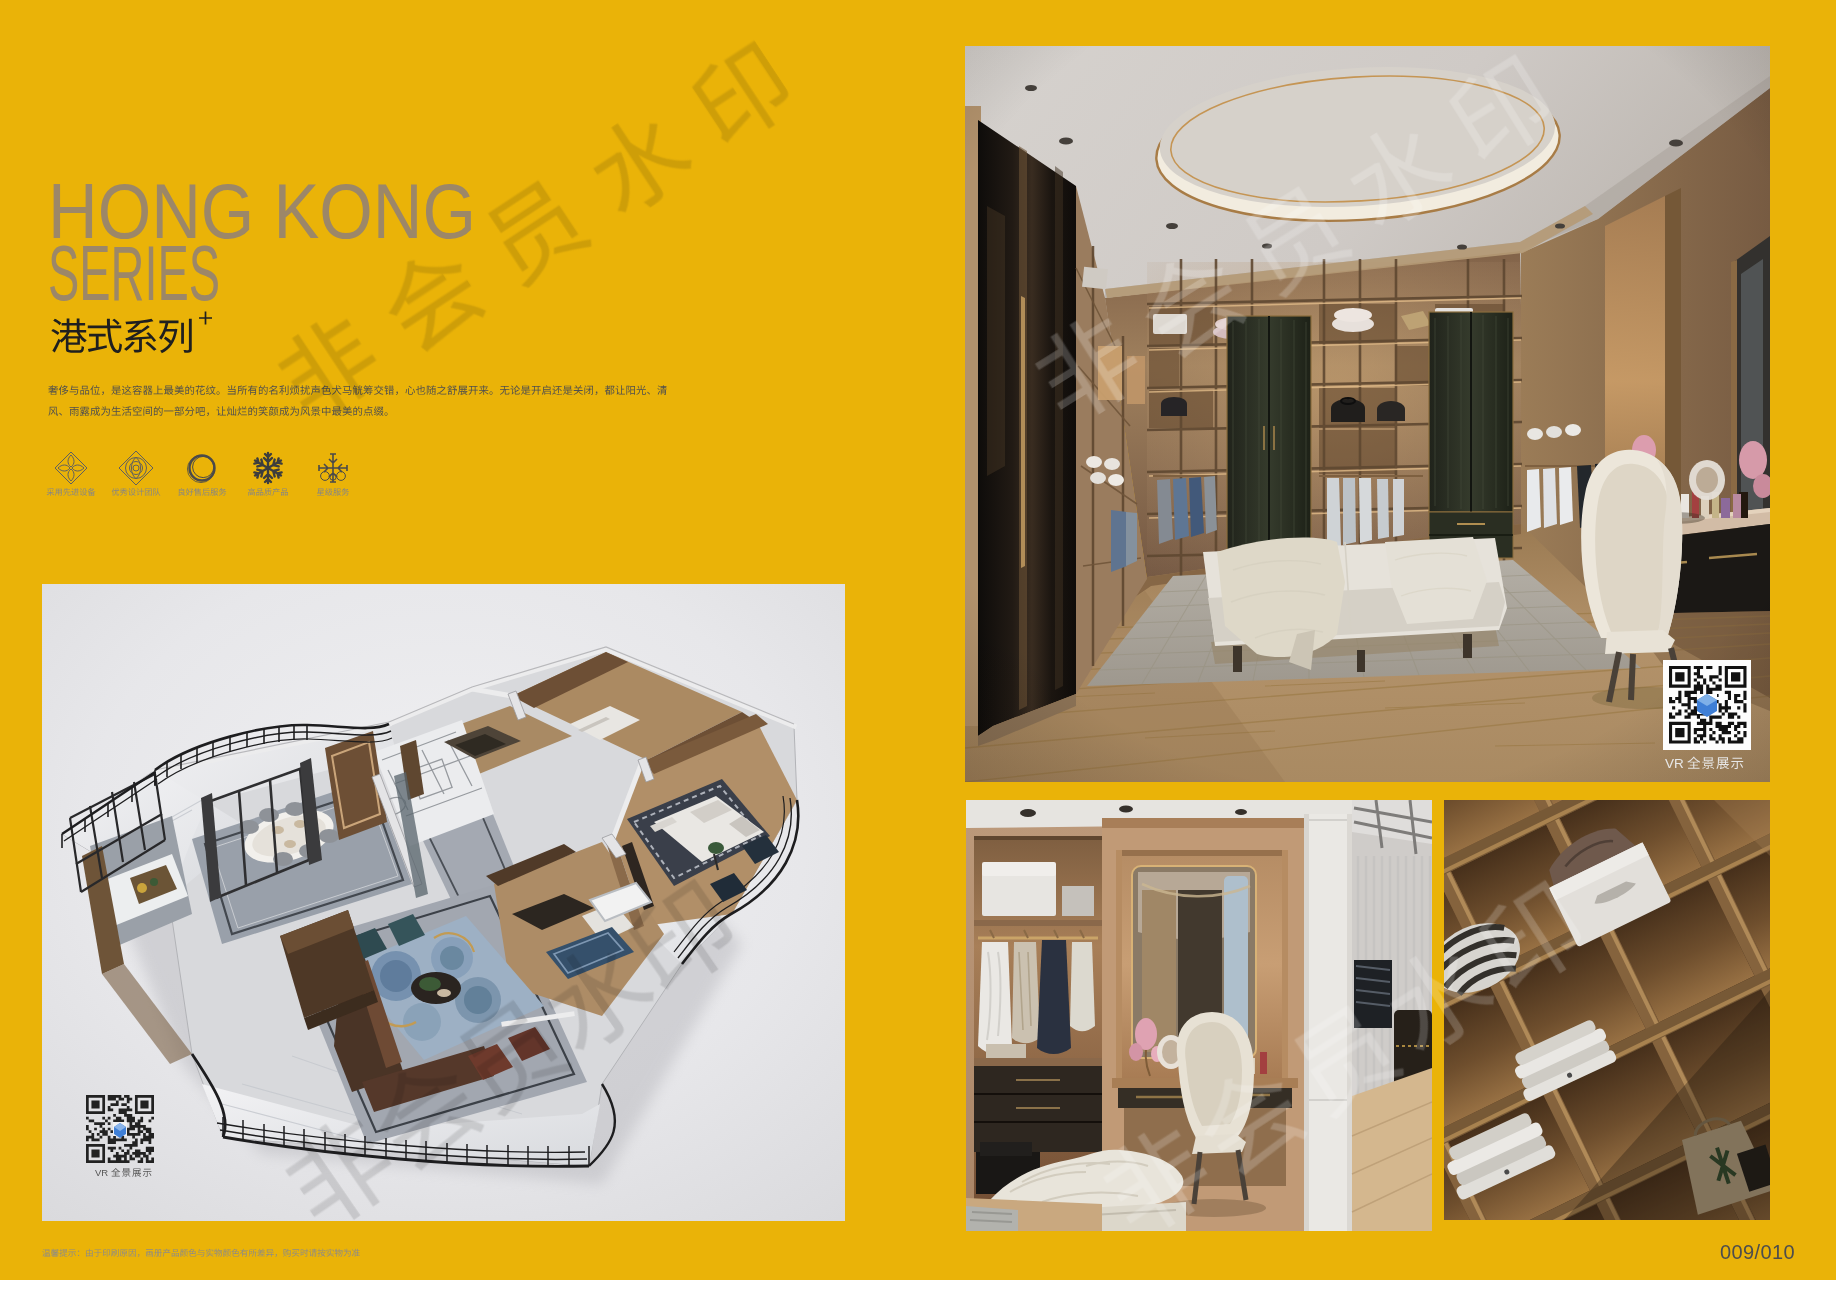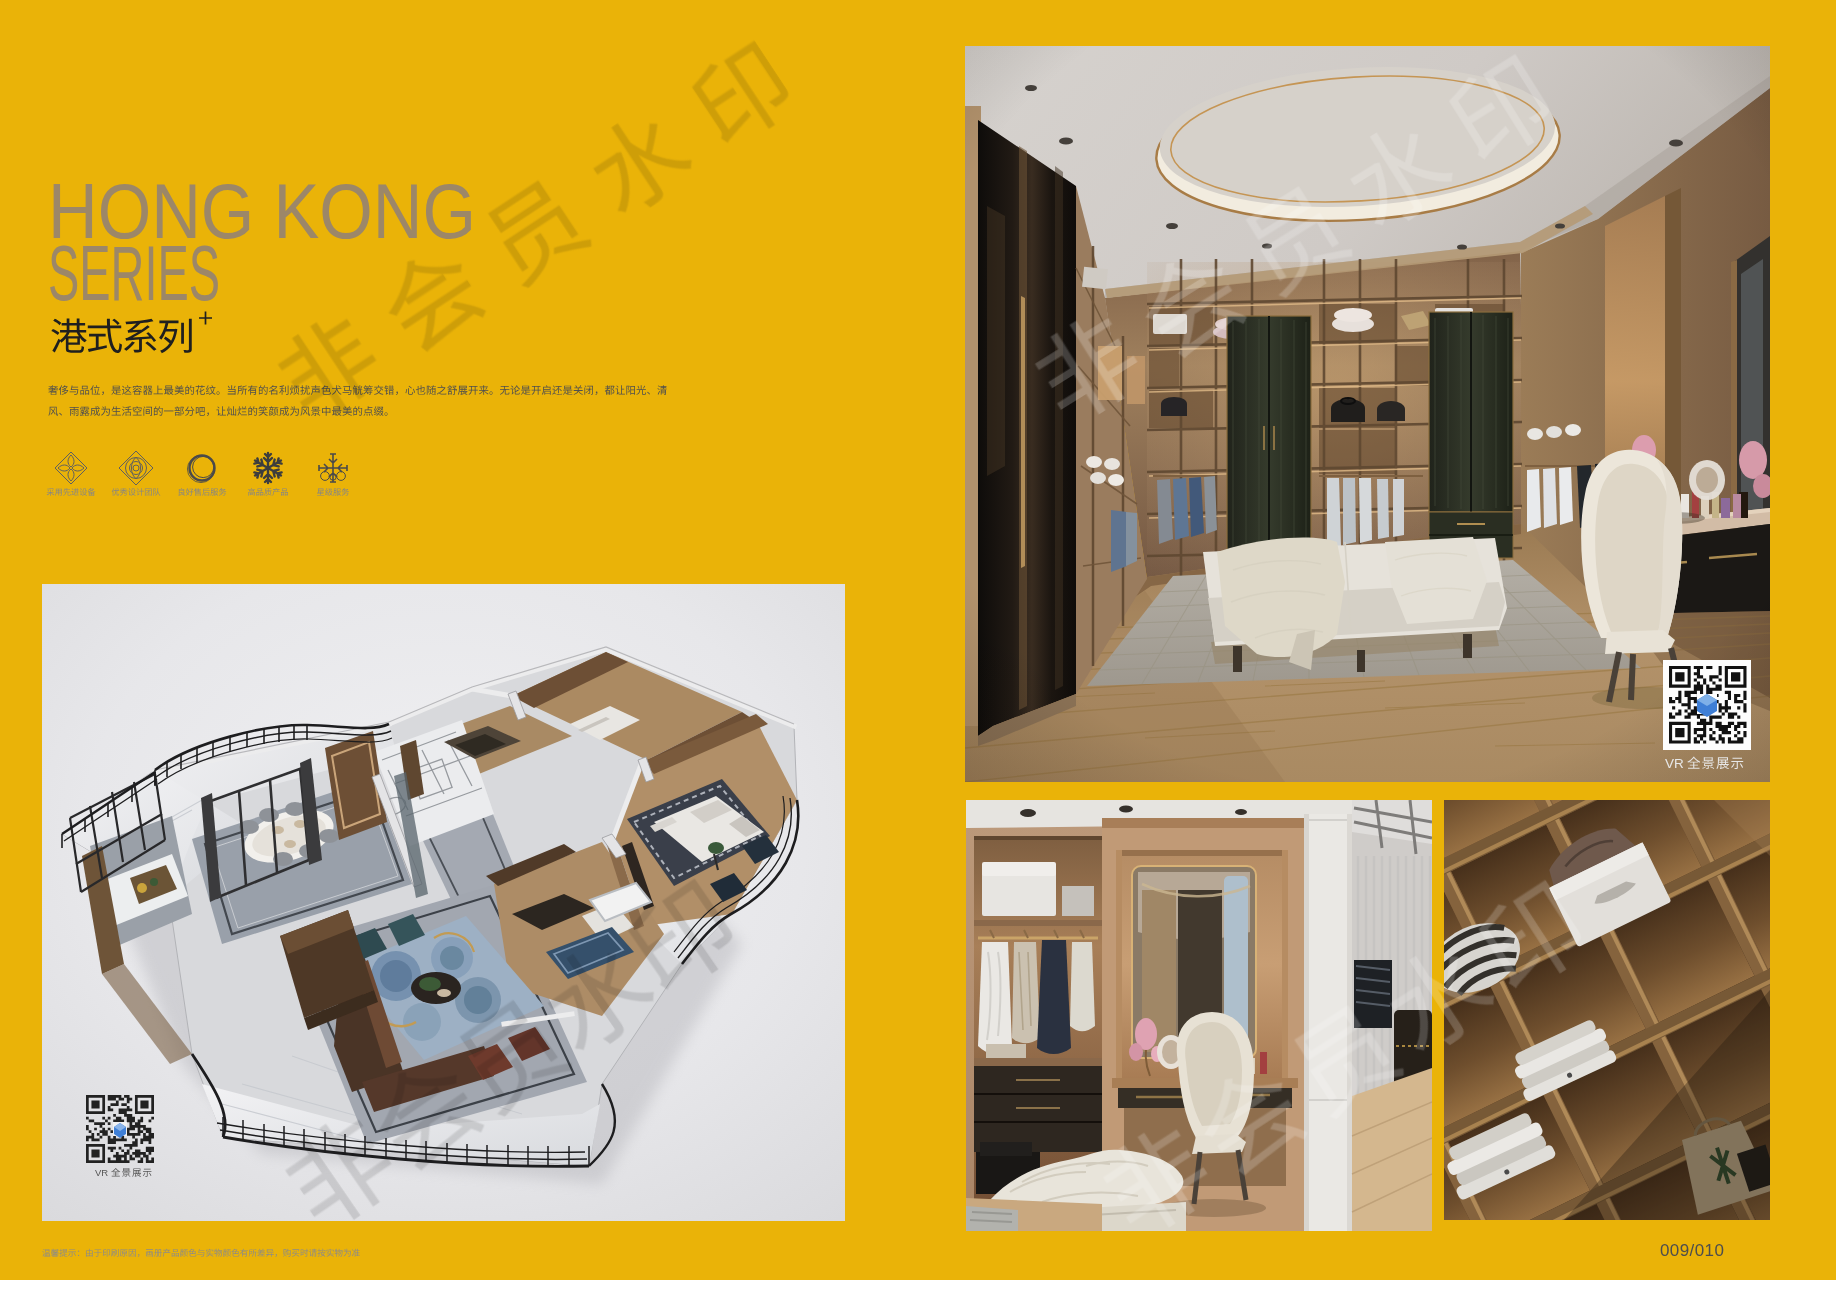--- a/index.html
+++ b/index.html
@@ -984,21 +984,21 @@
       </g>
       <g transform="translate(238,340) rotate(-18)">
         <path d="M0 0l62 0 10 76 -80 0Z" fill="#b3a182"></path>
         <path d="M14 0c4 -14 32 -14 36 0" stroke="#86775a" stroke-width="3" fill="none"></path>
         <path d="M22 24l18 26M40 24l-18 26M31 18l0 38" stroke="#2e4a2e" stroke-width="4"></path>
         <rect x="48" y="30" width="30" height="40" fill="#1d1b19"></rect>
       </g>
       <path d="M326 190L326 420L120 420Z" fill="#1d150d" opacity="0.33"></path>
       <path d="M270 0h56v56Z" fill="#a07c50" opacity="0.35"></path>
     </svg>
-    <div class="t" style="left:1660px;top:1241px;font-size:17px;color:#4d4d4d;letter-spacing:0.4px">009/010</div>
+    <div class="t" style="left:1720px;top:1241px;font-size:20px;color:#4d4d4d;letter-spacing:0.4px">009/010</div>
     <div style="position:absolute;left:220px;top:164px;width:632px;height:136px;transform:rotate(-33.4deg);pointer-events:none"><svg width="632" height="136" viewBox="0 0 632 136">
         <g fill="#000" opacity="0.12" transform="translate(20.0,102.6) scale(0.09600,-0.09600)">
           <use href="#g123" x="0"></use>
           <use href="#g124" x="1292"></use>
           <use href="#g125" x="2583"></use>
           <use href="#g126" x="3875"></use>
           <use href="#g107" x="5167"></use>
         </g>
       </svg></div>
     <div style="position:absolute;left:981px;top:170px;width:628px;height:140px;transform:rotate(-32deg);pointer-events:none"><svg width="628" height="140" viewBox="0 0 628 140">

